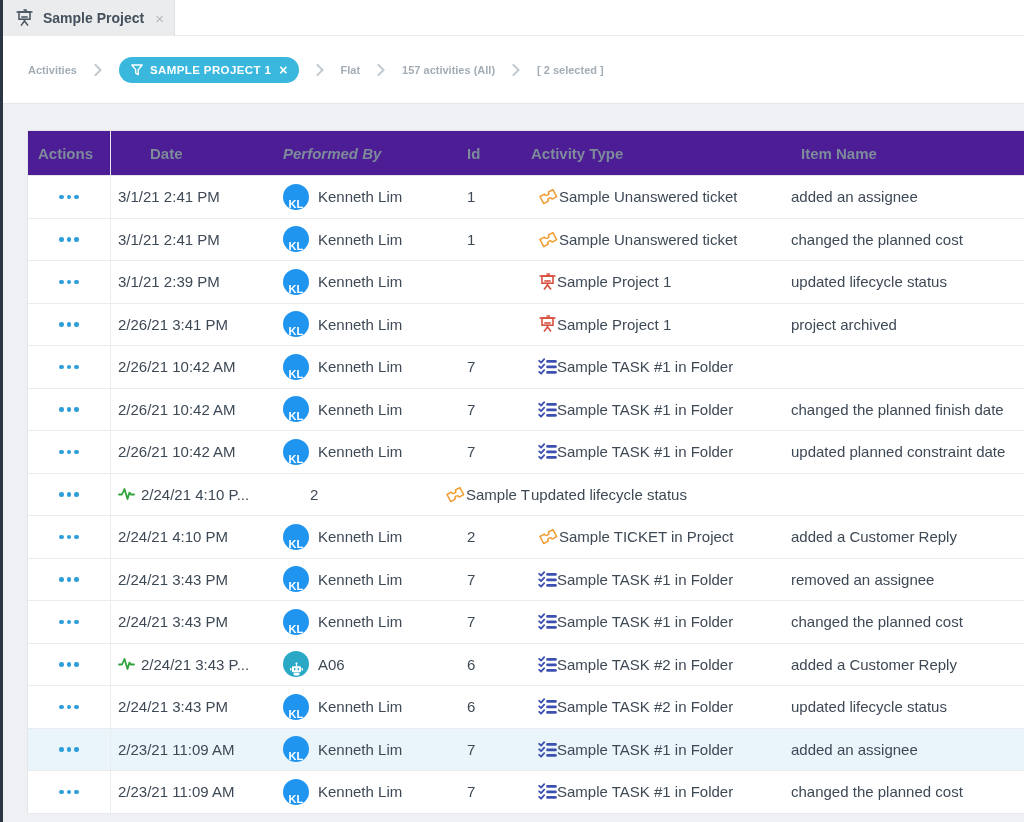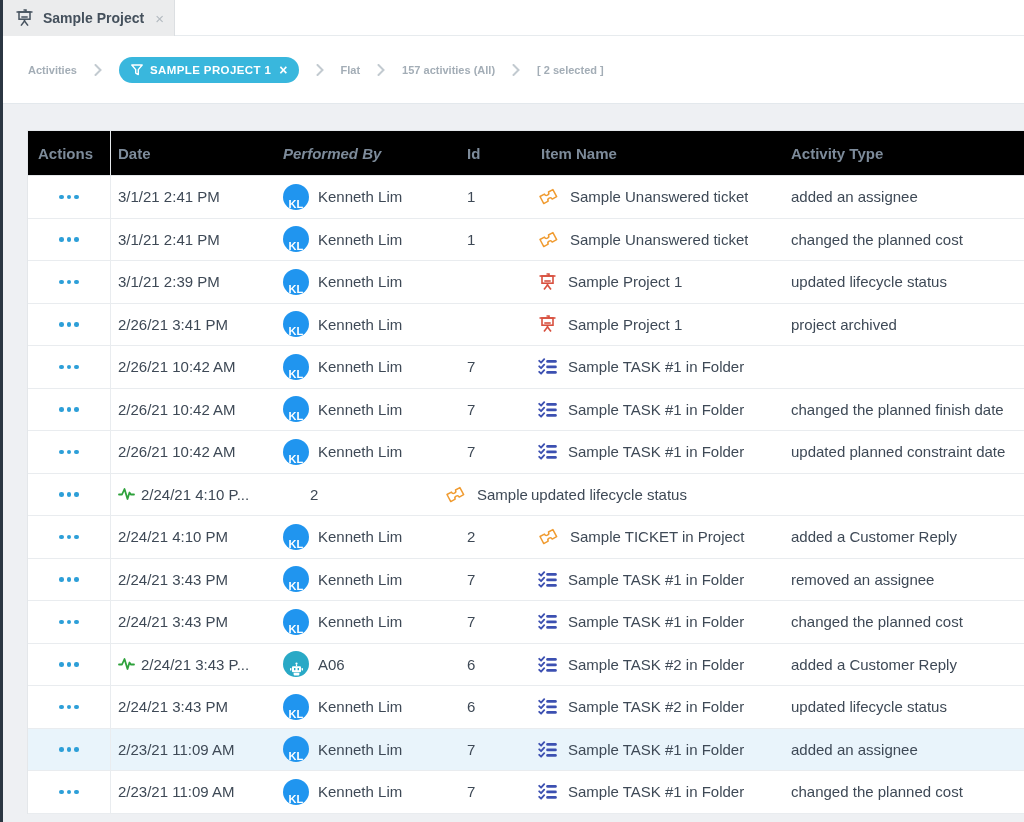--- a/index.html
+++ b/index.html
@@ -23,24 +23,24 @@
   .crumb-sep { display:flex; align-items:center; }
   .pill { display:flex; align-items:center; gap:7px; background:var(--pill-cyan); border-radius:13px;
           height:26px; padding:0 11px 0 12px; cursor:pointer; }
   .pill-label { color:#fff; font-size:11.5px; font-weight:700; letter-spacing:.4px; white-space:nowrap; }
   .pill-close { color:#fff; font-size:14px; font-weight:700; line-height:1; margin-left:1px; }
 
   
   .content { padding:26px 0 0 27px; }
   .table { background:#fff; border:1px solid #e4e7ea; border-right:none; border-bottom:none; }
   .thead, .row { display:grid; grid-template-columns:83px 170px 157px 93px 260px 1fr; align-items:center; }
-  .thead { height:45px; background:#000000; border-bottom:1px solid #e4e7ea; }
+  .thead { height:45px; background:#4c1d95; border-bottom:1px solid #e4e7ea; }
   .th { font-size:15px; font-weight:700; color:#7d8b9a; white-space:nowrap; cursor:pointer; }
   .th.h-actions { padding-left:10px; height:100%; display:flex; align-items:center; border-right:1px solid #e6e9ec; }
-  .th.h-date { padding-left:7px; }
+  .th.h-date { padding-left:7px;margin-left:32px; }
   .th.h-perf { padding-left:2px;font-style:italic; }
   .th.h-id { padding-left:29px; }
   .th.h-item { padding-left:10px; }
 
   .row { height:42.5px; background:#fff; border-bottom:1px solid #e9ecef; cursor:pointer; }
   .row.selected { background:#e9f4fb; }
   .cell { display:flex; align-items:center; min-width:0; height:100%; }
   .txt { font-size:15px; color:#3e4956; white-space:nowrap; overflow:hidden; }
 
   .c-actions { justify-content:center; border-right:1px solid #e9ecef; }
@@ -54,21 +54,21 @@
   .c-perf { padding-left:2px; gap:9px; }
   .avatar { width:26px; height:26px; border-radius:50%; flex:none; display:flex; align-items:flex-end; justify-content:center; }
   .avatar.user { background:var(--avatar-blue); }
   .avatar.bot  { background:var(--bot-teal); }
   .initials { color:#fff; font-size:11px; font-weight:700; letter-spacing:.2px; }
   .avatar .robot { display:none; }
   .avatar.bot .robot { display:block; }
 
   .c-id { padding-left:29px; }
 
-  .c-item { padding-left:7px; gap:11px; }
+  .c-item { padding-left:7px; }
   .item-icon { display:none; flex:none; }
   .item-icon.show { display:block; }
 </style>
 </head>
 <body>
 
 <div class="left-edge"></div>
 
 <div class="tabbar">
   <div class="tab">
@@ -120,22 +120,22 @@
   <span class="crumb">[ 2 selected ]</span>
 </div>
 
 <div class="content">
   <div class="table">
     <div class="thead">
       <div class="th h-actions">Actions</div>
       <div class="th h-date">Date</div>
       <div class="th h-perf">Performed By</div>
       <div class="th h-id">Id</div>
+      <div class="th h-act">Activity Type</div>
       <div class="th h-item">Item Name</div>
-      <div class="th h-act">Activity Type</div>
     </div>
     <div>
   <div class="row">
     <div class="cell c-actions">
       <span class="dots">
               <i></i>
               <i></i>
               <i></i>
             </span>
     </div>

